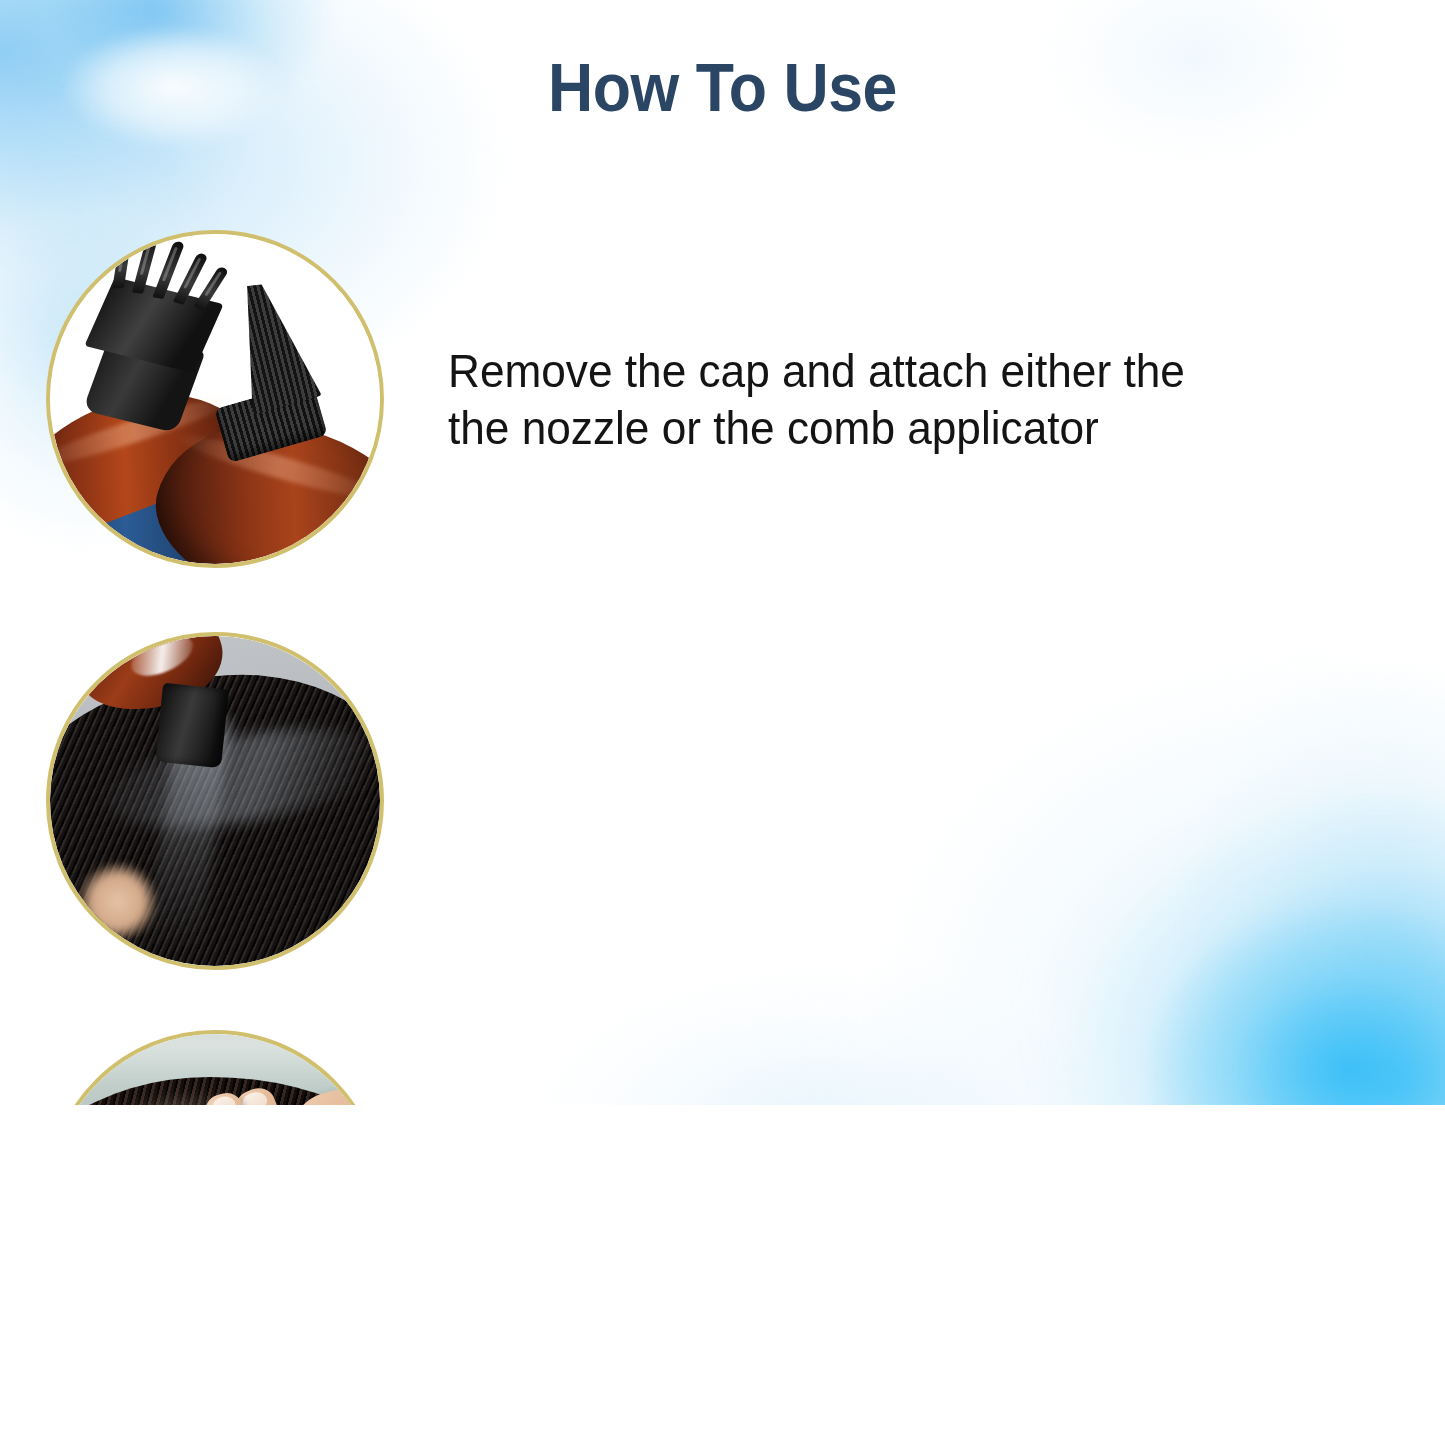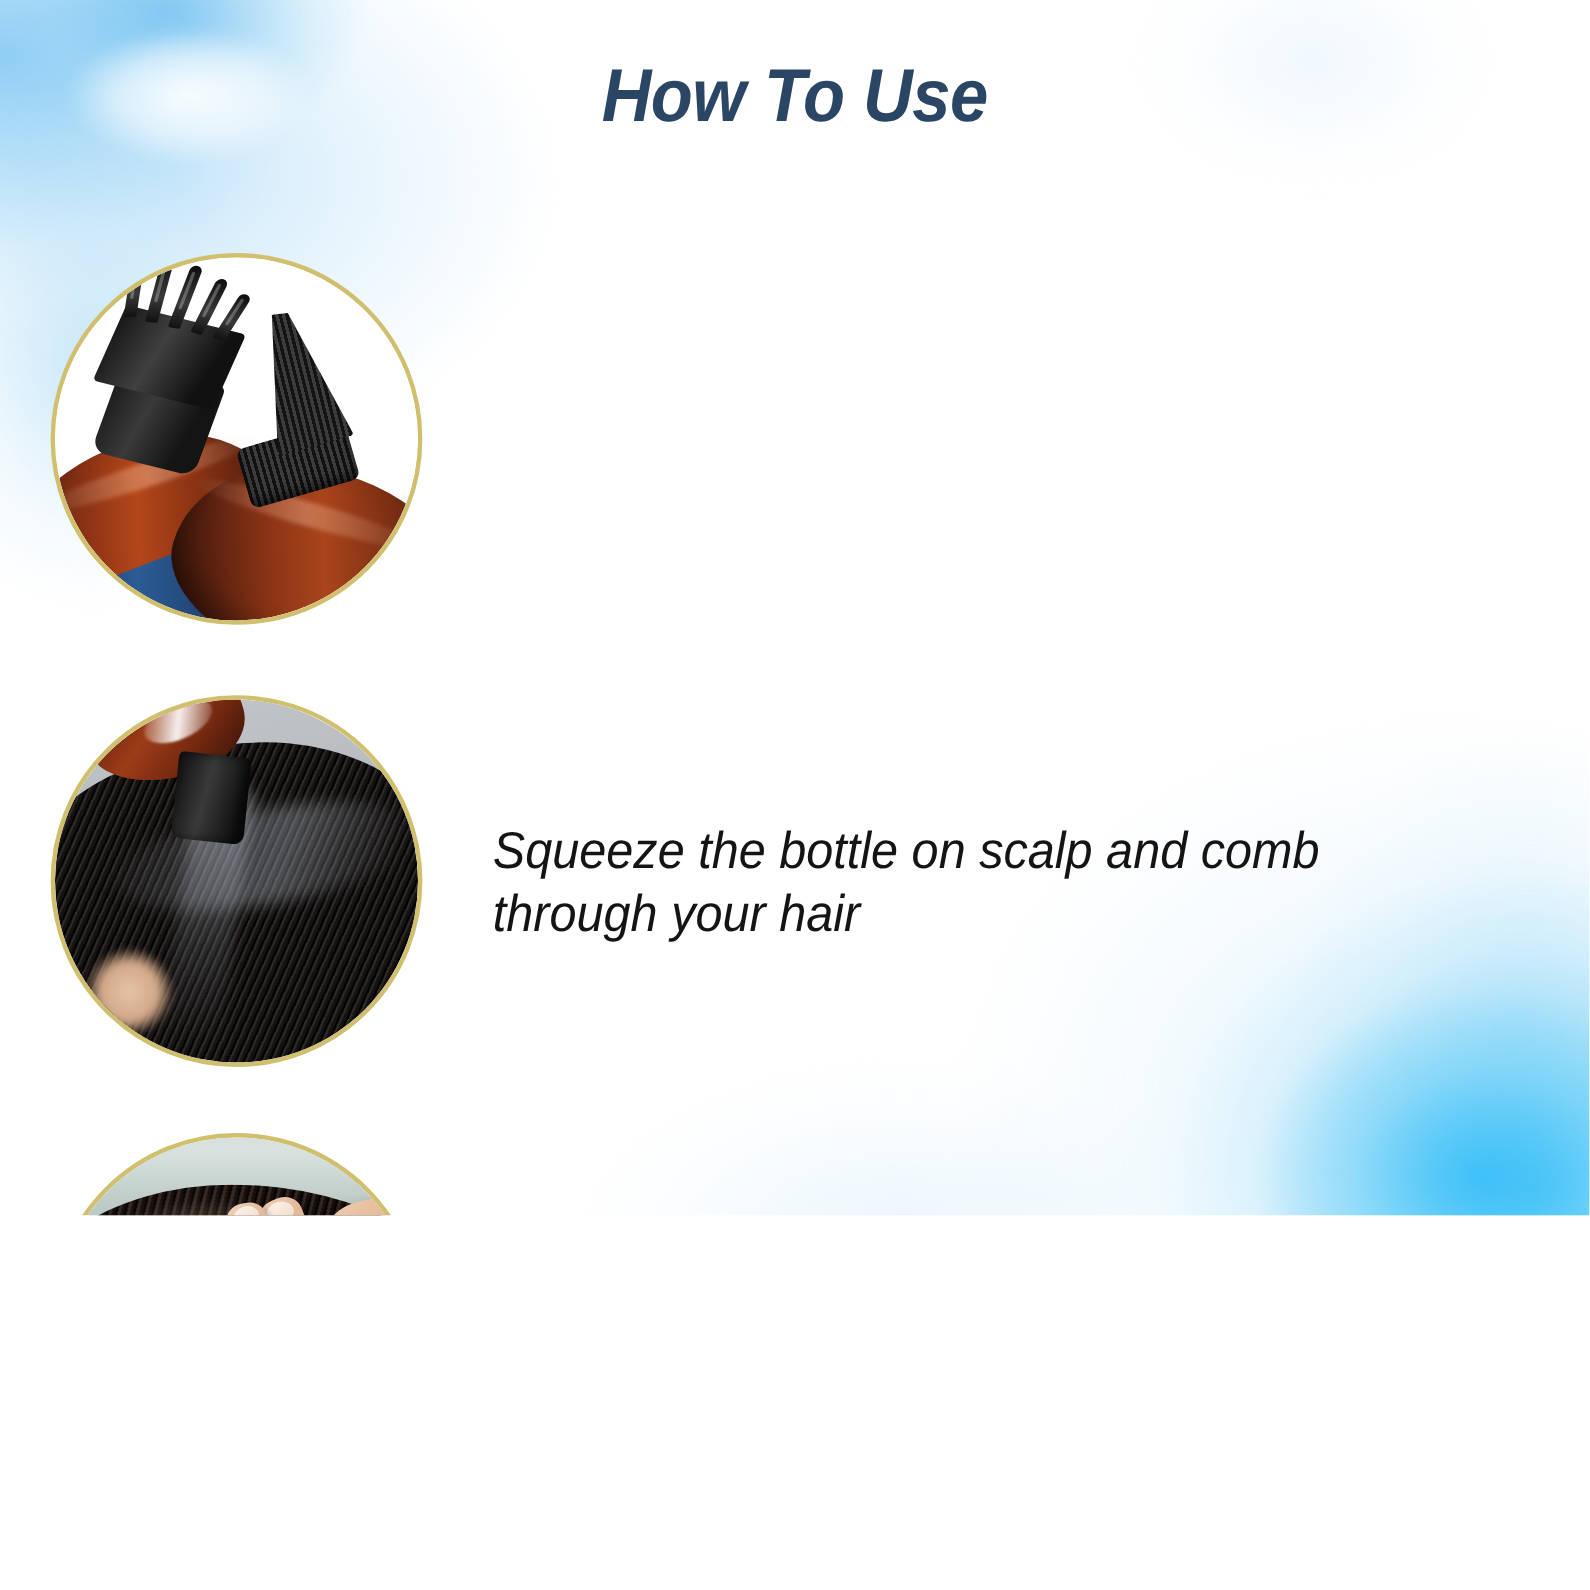--- a/index.html
+++ b/index.html
@@ -8,21 +8,20 @@
     padding: 0;
     background: #ffffff;
   }
   .page {
     position: relative;
     width: 1445px;
     height: 1105px;
     overflow: hidden;
     background: #ffffff;
     font-family: "Liberation Sans", "DejaVu Sans", sans-serif;
-    font-style: italic;
   }
 
   
   .wash {
     position: absolute;
     pointer-events: none;
   }
   .wash-tl {
     top: -160px; left: -230px;
     width: 760px; height: 620px;
@@ -456,42 +455,42 @@
             <div class="prong" style="left:85px; top:-36px; height:46px; transform:rotate(9deg);"></div>
           </div>
 
           <div class="b2-body"></div>
           <div class="b2-shine"></div>
           <div class="b2-blue"></div>
           <div class="b2-collar"></div>
           <div class="b2-cone"></div>
         </div>
       </div>
+    </div>
+    <div class="text-col">
+      <div class="step-text">Remove the cap and attach either the
+the nozzle or the comb applicator</div>
     </div>
   </div>
 
   <div class="step step-2">
     <div class="media-col">
       <div class="circle">
         <div class="circle-inner">
           <div class="img2-bg"></div>
           <div class="i2-hair"></div>
           <div class="i2-hair-sheen"></div>
           <div class="i2-part"></div>
           <div class="i2-scalp"></div>
           <div class="i2-bottle"></div>
           <div class="i2-bottle-shine"></div>
           <div class="i2-nozzle"></div>
         </div>
       </div>
     </div>
-    <div class="text-col">
-      <div class="step-text">Squeeze the bottle on scalp and comb
-through your hair</div>
-    </div>
   </div>
 
   <div class="step step-3">
     <div class="media-col">
       <div class="circle">
         <div class="circle-inner">
           <div class="img3-bg"></div>
           <div class="i3-bgblur"></div>
           <div class="i3-hair"></div>
           <div class="i3-hair2"></div>

